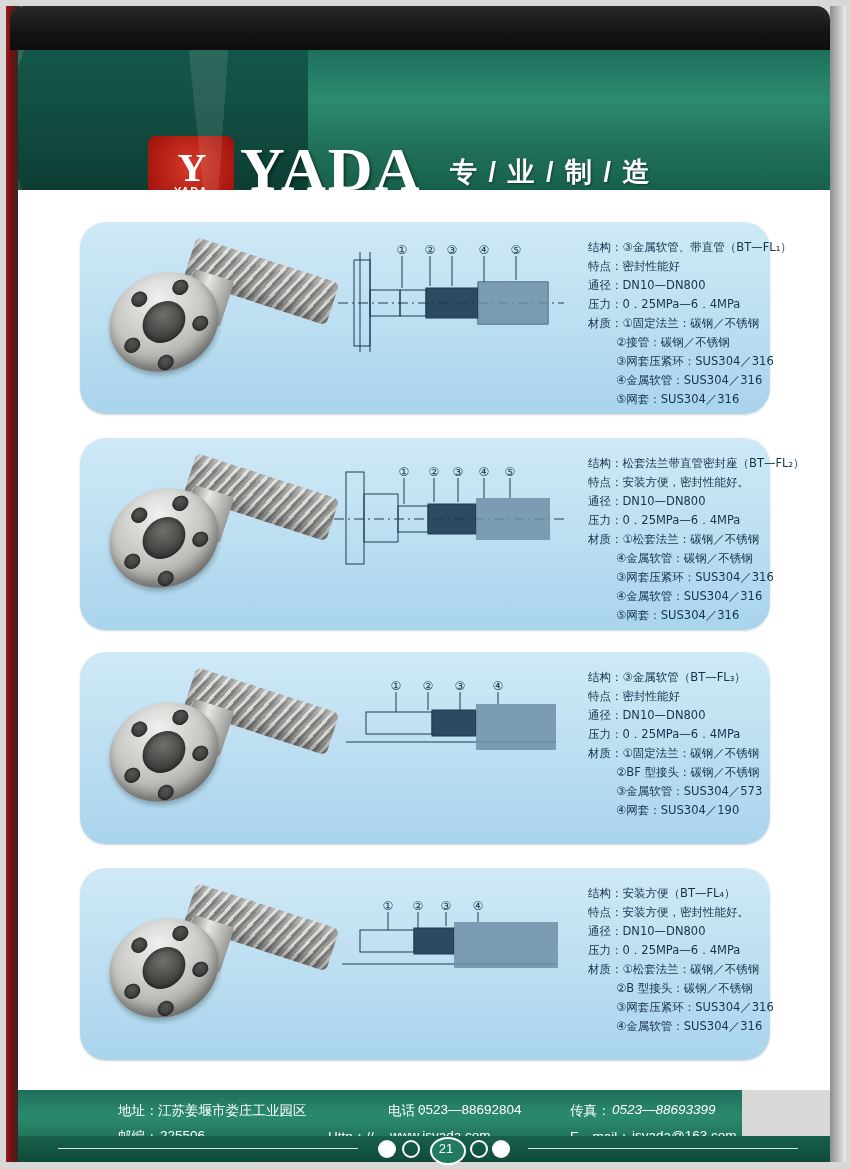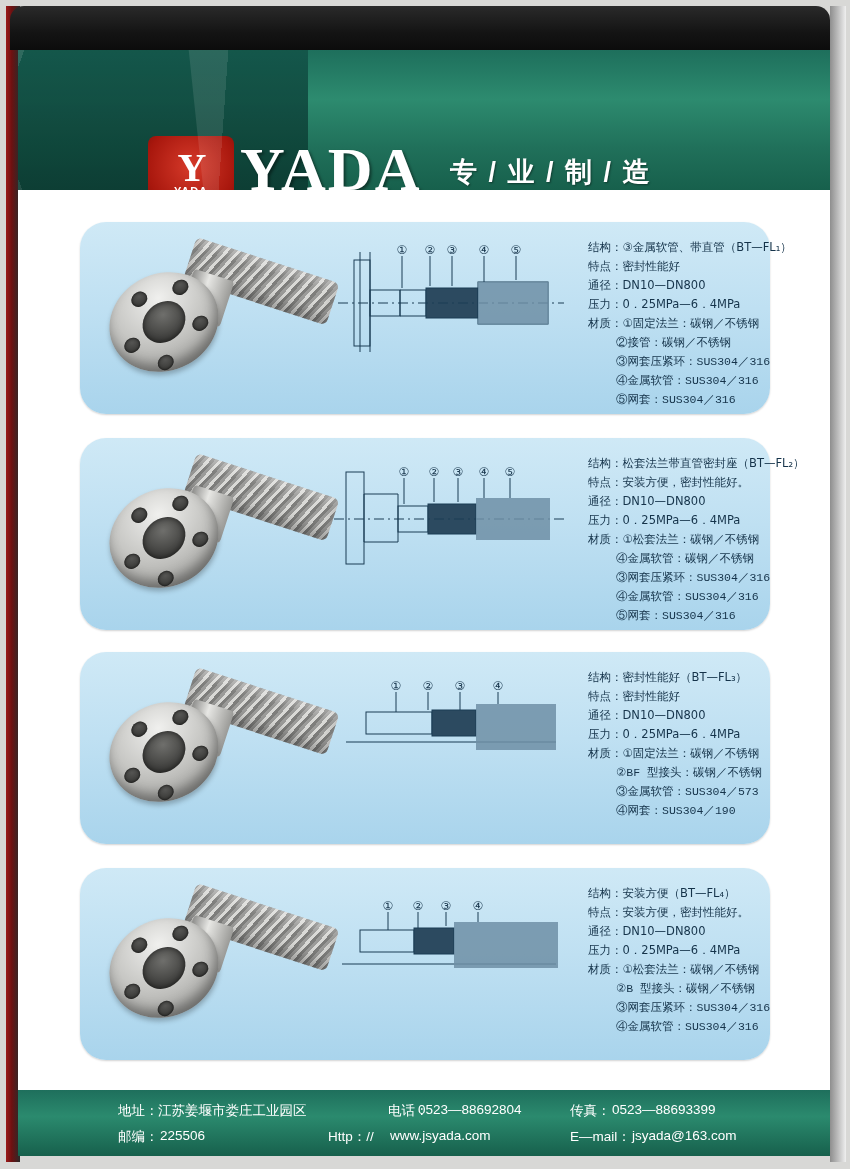--- a/index.html
+++ b/index.html
@@ -118,24 +118,24 @@
   
   .schem{position:absolute;left:246px;top:16px;width:250px;height:160px;}
   .schem svg{display:block;}
   
   .spec{
     position:absolute;left:508px;top:16px;width:180px;
     font-size:11.5px;color:#15334a;line-height:19px;
     font-family:"DejaVu Sans", sans-serif;
   }
   .spec .row{white-space:nowrap;}
-  .spec .ind{padding-left:28px;white-space:nowrap;font-family:Liberation Mono, monospace;}
+  .spec .ind{padding-left:28px;white-space:nowrap;}
   
   .footer{
-    position:absolute;left:18px;top:1090px;width:812px;height:66px;
+    position:absolute;left:18px;top:1090px;width:724px;height:66px;
     background:linear-gradient(180deg,#1e6f5c 0%,#2b8a6e 40%,#17604c 100%);
     color:#fff;
   }
   .f-row{position:absolute;left:0;width:812px;font-size:13.5px;}
   .f-r1{top:12px;}
   .f-r2{top:38px;}
   .f-cell{position:absolute;white-space:nowrap;}
   .pagebar{
     position:absolute;left:18px;top:1136px;width:812px;height:26px;
     background:linear-gradient(180deg,#17604c,#0f4a3a);
@@ -304,21 +304,21 @@
           </g>
           <g font-size="12" fill="#15334a" font-family="DejaVu Sans, sans-serif" text-anchor="middle">
             <text x="70" y="22">①</text>
             <text x="102" y="22">②</text>
             <text x="134" y="22">③</text>
             <text x="172" y="22">④</text>
           </g>
         </svg>
       </div>
       <div class="spec">
-        <div class="row">结构：密封性能好（BT—FL₃）</div>
+        <div class="row">结构：③金属软管（BT—FL₃）</div>
         <div class="row">特点：密封性能好</div>
         <div class="row">通径：DN10—DN800</div>
         <div class="row">压力：0．25MPa—6．4MPa</div>
         <div class="row">材质：①固定法兰：碳钢／不锈钢</div>
         <div class="ind">②BF 型接头：碳钢／不锈钢</div>
         <div class="ind">③金属软管：SUS304／573</div>
         <div class="ind">④网套：SUS304／190</div>
       </div>
     </div>
 
@@ -370,26 +370,38 @@
 
   </div>
 
   <div class="footer">
     <div class="f-row f-r1">
       <span class="f-cell" style="left:100px;">地址：</span>
       <span class="f-cell" style="left:140px;">江苏姜堰市娄庄工业园区</span>
       <span class="f-cell" style="left:370px;">电话：</span>
       <span class="f-cell" style="left:400px;">0523—88692804</span>
       <span class="f-cell" style="left:552px;">传真：</span>
-      <span class="f-cell" style="left:594px;">0523—88693399</span>
+      <span class="f-cell" style="left:594px;font-style:italic;">0523—88693399</span>
     </div>
     <div class="f-row f-r2">
       <span class="f-cell" style="left:100px;">邮编：</span>
       <span class="f-cell" style="left:142px;">225506</span>
       <span class="f-cell" style="left:310px;">Http：//</span>
       <span class="f-cell" style="left:372px;">www.jsyada.com</span>
       <span class="f-cell" style="left:552px;">E—mail：</span>
       <span class="f-cell" style="left:614px;">jsyada@163.com</span>
     </div>
   </div>
 
+  <div class="pagebar">
+    <div class="rule" style="left:40px;width:300px;"></div>
+    <div class="rule" style="left:510px;width:270px;"></div>
+    <div class="dots">
+      <div class="dot" style="left:4px;"></div>
+      <div class="dot ring" style="left:28px;"></div>
+      <div class="pagecircle"></div>
+      <div class="pagenum">21</div>
+      <div class="dot ring" style="left:96px;"></div>
+      <div class="dot" style="left:118px;"></div>
+    </div>
+  </div>
 
 </div>
 
 </body></html>

